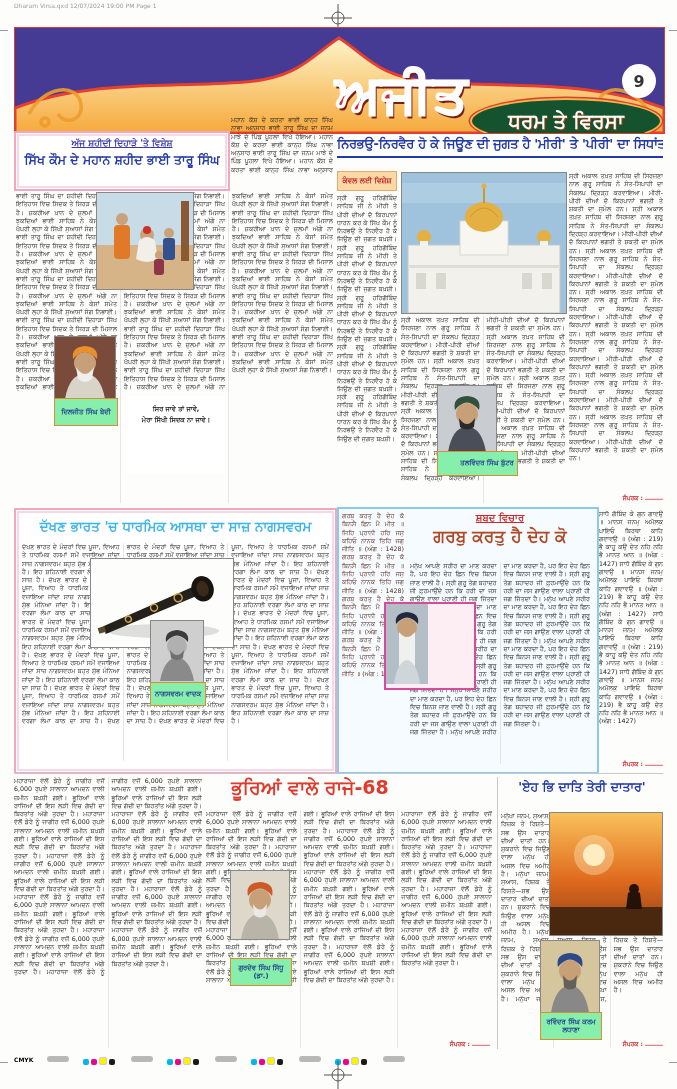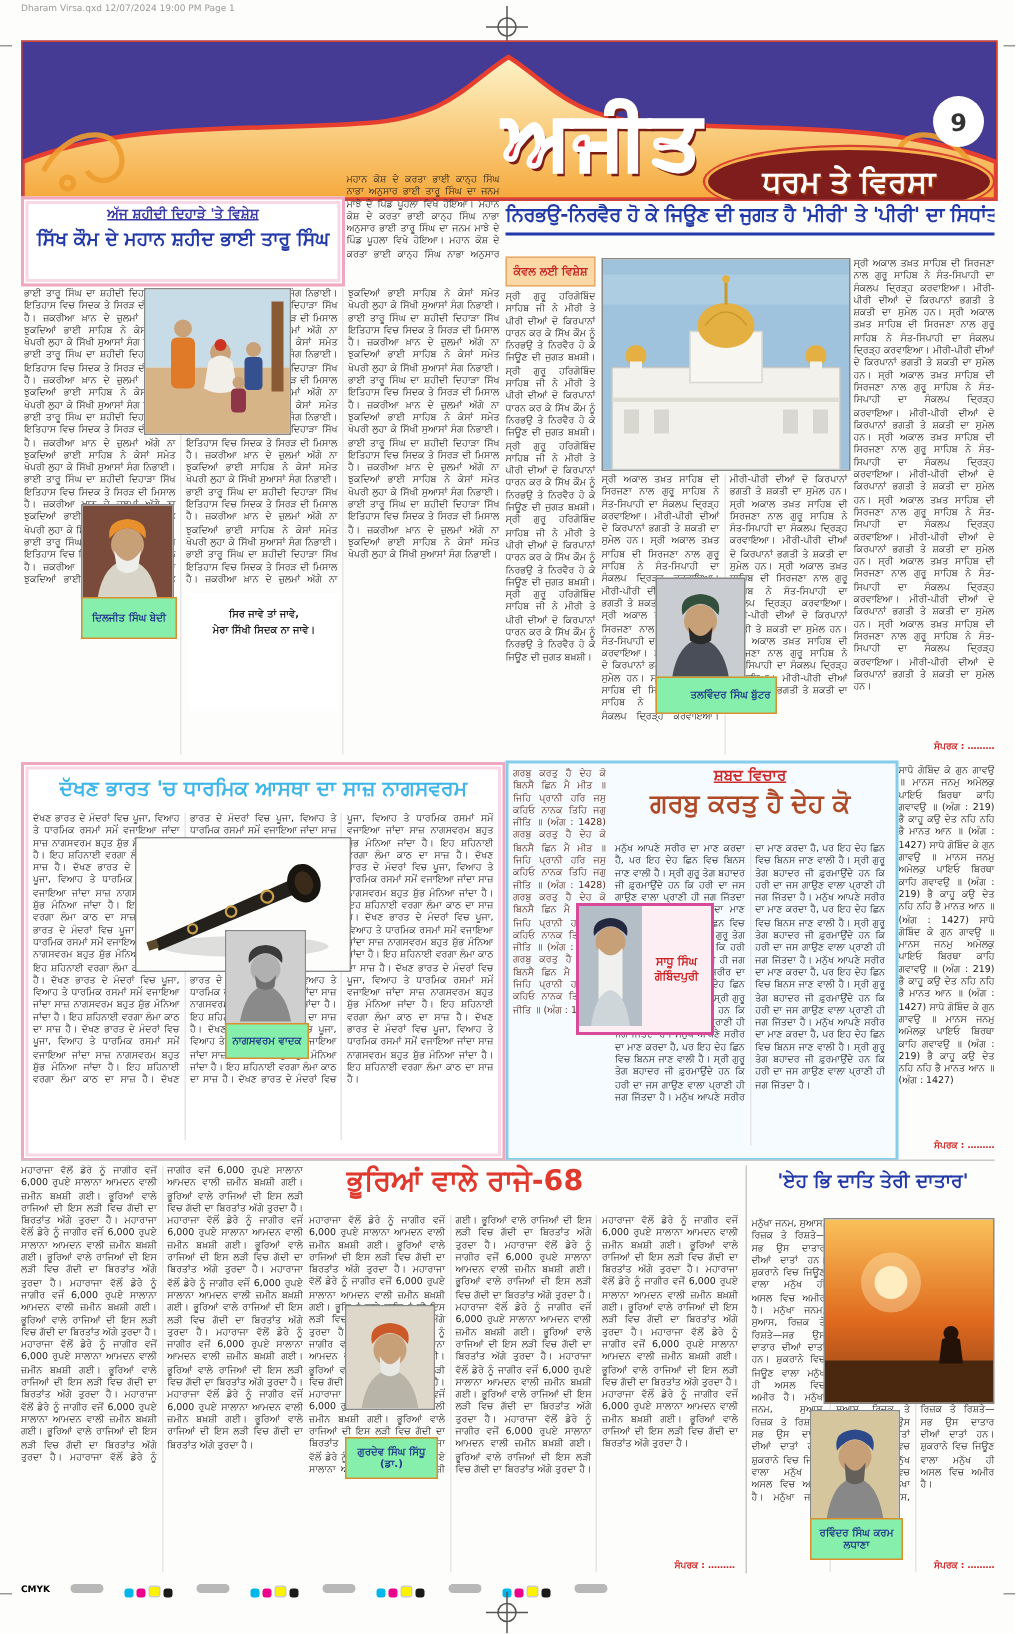--- a/index.html
+++ b/index.html
@@ -3,21 +3,21 @@
 <meta charset="utf-8">
 <style>
   html,body{margin:0;padding:0;background:#ffffff;}
   .page{position:relative;width:677px;height:1089px;background:#fdfdfb;overflow:hidden;
         font-family:"DejaVu Sans","Liberation Sans",sans-serif;}
   .abs{position:absolute;}
   
   .masthead{left:14px;top:27px;width:649px;height:105px;background:#453a94;overflow:hidden;border:1px solid #d8402f;}
   .mast-title{left:214px;top:40px;width:240px;text-align:right;font-size:52px;font-weight:900;
       color:#d7262c;-webkit-text-stroke:2px #ffffff;text-shadow:2px 3px 0 #7a1d14;letter-spacing:2px;line-height:1;}
-  .sect-oval{left:455px;top:70px;width:188px;height:42px;background:#7f1d1d;border:2px solid #f8b24a;
+  .sect-oval{left:455px;top:70px;width:188px;height:42px;background:#14532d;border:2px solid #f8b24a;
       border-radius:50%;display:flex;align-items:center;justify-content:center;
       color:#fff;font-size:20px;font-weight:800;text-shadow:1px 1px 0 #a33c10;box-shadow:0 0 0 1.5px #d8402f;}
   .pagenum{left:607px;top:36px;width:34px;height:34px;background:#fff;border-radius:50%;
       display:flex;align-items:center;justify-content:center;font-size:16px;font-weight:700;color:#333;}
   
   .kicker-blue{color:#3a3aa6;font-weight:700;text-decoration:underline;font-size:9px;text-align:center;}
   .h-blue{color:#2239a8;font-weight:800;text-align:center;}
   .h-lblue{color:#3fb6e8;font-weight:800;text-align:center;}
   .h-red{color:#e03a2e;font-weight:900;text-align:center;}
   .h-maroon{color:#b04a26;font-weight:900;text-align:center;}
@@ -202,22 +202,20 @@
   <div class="abs bt" style="left:410px;top:562px;width:180px;height:202px;column-count:2;">ਮਨੁੱਖ ਆਪਣੇ ਸਰੀਰ ਦਾ ਮਾਣ ਕਰਦਾ ਹੈ, ਪਰ ਇਹ ਦੇਹ ਛਿਨ ਵਿਚ ਬਿਨਸ ਜਾਣ ਵਾਲੀ ਹੈ। ਸ੍ਰੀ ਗੁਰੂ ਤੇਗ ਬਹਾਦਰ ਜੀ ਫ਼ੁਰਮਾਉਂਦੇ ਹਨ ਕਿ ਹਰੀ ਦਾ ਜਸ ਗਾਉਣ ਵਾਲਾ ਪ੍ਰਾਣੀ ਹੀ ਜਗ ਜਿੱਤਦਾ ਹੈ। ਮਨੁੱਖ ਆਪਣੇ ਸਰੀਰ ਦਾ ਮਾਣ ਕਰਦਾ ਹੈ, ਪਰ ਇਹ ਦੇਹ ਛਿਨ ਵਿਚ ਬਿਨਸ ਜਾਣ ਵਾਲੀ ਹੈ। ਸ੍ਰੀ ਗੁਰੂ ਤੇਗ ਬਹਾਦਰ ਜੀ ਫ਼ੁਰਮਾਉਂਦੇ ਹਨ ਕਿ ਹਰੀ ਦਾ ਜਸ ਗਾਉਣ ਵਾਲਾ ਪ੍ਰਾਣੀ ਹੀ ਜਗ ਜਿੱਤਦਾ ਹੈ। ਮਨੁੱਖ ਆਪਣੇ ਸਰੀਰ ਦਾ ਮਾਣ ਕਰਦਾ ਹੈ, ਪਰ ਇਹ ਦੇਹ ਛਿਨ ਵਿਚ ਬਿਨਸ ਜਾਣ ਵਾਲੀ ਹੈ। ਸ੍ਰੀ ਗੁਰੂ ਤੇਗ ਬਹਾਦਰ ਜੀ ਫ਼ੁਰਮਾਉਂਦੇ ਹਨ ਕਿ ਹਰੀ ਦਾ ਜਸ ਗਾਉਣ ਵਾਲਾ ਪ੍ਰਾਣੀ ਹੀ ਜਗ ਜਿੱਤਦਾ ਹੈ। ਮਨੁੱਖ ਆਪਣੇ ਸਰੀਰ ਦਾ ਮਾਣ ਕਰਦਾ ਹੈ, ਪਰ ਇਹ ਦੇਹ ਛਿਨ ਵਿਚ ਬਿਨਸ ਜਾਣ ਵਾਲੀ ਹੈ। ਸ੍ਰੀ ਗੁਰੂ ਤੇਗ ਬਹਾਦਰ ਜੀ ਫ਼ੁਰਮਾਉਂਦੇ ਹਨ ਕਿ ਹਰੀ ਦਾ ਜਸ ਗਾਉਣ ਵਾਲਾ ਪ੍ਰਾਣੀ ਹੀ ਜਗ ਜਿੱਤਦਾ ਹੈ। ਮਨੁੱਖ ਆਪਣੇ ਸਰੀਰ ਦਾ ਮਾਣ ਕਰਦਾ ਹੈ, ਪਰ ਇਹ ਦੇਹ ਛਿਨ ਵਿਚ ਬਿਨਸ ਜਾਣ ਵਾਲੀ ਹੈ। ਸ੍ਰੀ ਗੁਰੂ ਤੇਗ ਬਹਾਦਰ ਜੀ ਫ਼ੁਰਮਾਉਂਦੇ ਹਨ ਕਿ ਹਰੀ ਦਾ ਜਸ ਗਾਉਣ ਵਾਲਾ ਪ੍ਰਾਣੀ ਹੀ ਜਗ ਜਿੱਤਦਾ ਹੈ। ਮਨੁੱਖ ਆਪਣੇ ਸਰੀਰ ਦਾ ਮਾਣ ਕਰਦਾ ਹੈ, ਪਰ ਇਹ ਦੇਹ ਛਿਨ ਵਿਚ ਬਿਨਸ ਜਾਣ ਵਾਲੀ ਹੈ। ਸ੍ਰੀ ਗੁਰੂ ਤੇਗ ਬਹਾਦਰ ਜੀ ਫ਼ੁਰਮਾਉਂਦੇ ਹਨ ਕਿ ਹਰੀ ਦਾ ਜਸ ਗਾਉਣ ਵਾਲਾ ਪ੍ਰਾਣੀ ਹੀ ਜਗ ਜਿੱਤਦਾ ਹੈ। ਮਨੁੱਖ ਆਪਣੇ ਸਰੀਰ ਦਾ ਮਾਣ ਕਰਦਾ ਹੈ, ਪਰ ਇਹ ਦੇਹ ਛਿਨ ਵਿਚ ਬਿਨਸ ਜਾਣ ਵਾਲੀ ਹੈ। ਸ੍ਰੀ ਗੁਰੂ ਤੇਗ ਬਹਾਦਰ ਜੀ ਫ਼ੁਰਮਾਉਂਦੇ ਹਨ ਕਿ ਹਰੀ ਦਾ ਜਸ ਗਾਉਣ ਵਾਲਾ ਪ੍ਰਾਣੀ ਹੀ ਜਗ ਜਿੱਤਦਾ ਹੈ। ਮਨੁੱਖ ਆਪਣੇ ਸਰੀਰ ਦਾ ਮਾਣ ਕਰਦਾ ਹੈ, ਪਰ ਇਹ ਦੇਹ ਛਿਨ ਵਿਚ ਬਿਨਸ ਜਾਣ ਵਾਲੀ ਹੈ। ਸ੍ਰੀ ਗੁਰੂ ਤੇਗ ਬਹਾਦਰ ਜੀ ਫ਼ੁਰਮਾਉਂਦੇ ਹਨ ਕਿ ਹਰੀ ਦਾ ਜਸ ਗਾਉਣ ਵਾਲਾ ਪ੍ਰਾਣੀ ਹੀ ਜਗ ਜਿੱਤਦਾ ਹੈ।</div>
 
   <div class="abs" style="left:384px;top:602px;width:88px;height:84px;background:#fdeef4;border:2px solid #d84a9a;display:flex;">
     <svg width="42" height="80" viewBox="0 0 42 80">
       <rect width="42" height="80" fill="#b4bec6"></rect>
       <circle cx="21" cy="24" r="10" fill="#c8a078"></circle>
       <path d="M10,20 q11,-13 22,0 q2,-11 -11,-12 q-13,1 -11,12" fill="#23283e"></path>
       <path d="M13,28 q8,10 16,0 l0,34 q-8,8 -16,0 Z" fill="#f0f0ee"></path>
       <path d="M21,56 q-10,2 -13,24 l26,0 q-3,-22 -13,-24" fill="#cfd6da"></path>
     </svg>
-    <div style="flex:1;display:flex;align-items:center;justify-content:center;color:#cc2222;font-weight:700;
-         font-size:7.5px;text-align:center;line-height:1.4;">ਸਾਧੂ ਸਿੰਘ ਗੋਬਿੰਦਪੁਰੀ</div>
   </div>
 
   <div class="abs bt" style="left:599px;top:510px;width:64px;height:248px;column-count:1;">ਸਾਧੋ ਗੋਬਿੰਦ ਕੇ ਗੁਨ ਗਾਵਉ ॥ ਮਾਨਸ ਜਨਮੁ ਅਮੋਲਕੁ ਪਾਇਓ ਬਿਰਥਾ ਕਾਹਿ ਗਵਾਵਉ ॥ (ਅੰਗ : 219) ਭੈ ਕਾਹੂ ਕਉ ਦੇਤ ਨਹਿ ਨਹਿ ਭੈ ਮਾਨਤ ਆਨ ॥ (ਅੰਗ : 1427) ਸਾਧੋ ਗੋਬਿੰਦ ਕੇ ਗੁਨ ਗਾਵਉ ॥ ਮਾਨਸ ਜਨਮੁ ਅਮੋਲਕੁ ਪਾਇਓ ਬਿਰਥਾ ਕਾਹਿ ਗਵਾਵਉ ॥ (ਅੰਗ : 219) ਭੈ ਕਾਹੂ ਕਉ ਦੇਤ ਨਹਿ ਨਹਿ ਭੈ ਮਾਨਤ ਆਨ ॥ (ਅੰਗ : 1427) ਸਾਧੋ ਗੋਬਿੰਦ ਕੇ ਗੁਨ ਗਾਵਉ ॥ ਮਾਨਸ ਜਨਮੁ ਅਮੋਲਕੁ ਪਾਇਓ ਬਿਰਥਾ ਕਾਹਿ ਗਵਾਵਉ ॥ (ਅੰਗ : 219) ਭੈ ਕਾਹੂ ਕਉ ਦੇਤ ਨਹਿ ਨਹਿ ਭੈ ਮਾਨਤ ਆਨ ॥ (ਅੰਗ : 1427) ਸਾਧੋ ਗੋਬਿੰਦ ਕੇ ਗੁਨ ਗਾਵਉ ॥ ਮਾਨਸ ਜਨਮੁ ਅਮੋਲਕੁ ਪਾਇਓ ਬਿਰਥਾ ਕਾਹਿ ਗਵਾਵਉ ॥ (ਅੰਗ : 219) ਭੈ ਕਾਹੂ ਕਉ ਦੇਤ ਨਹਿ ਨਹਿ ਭੈ ਮਾਨਤ ਆਨ ॥ (ਅੰਗ : 1427)</div>
   <div class="abs endmark" style="left:600px;top:760px;width:63px;">ਸੰਪਰਕ : ………</div>
 
   <div class="abs hline" style="left:14px;top:773px;width:649px;"></div>
 
   <div class="abs bt" style="left:14px;top:777px;width:188px;height:271px;column-count:2;">ਮਹਾਰਾਜਾ ਵੱਲੋਂ ਡੇਰੇ ਨੂੰ ਜਾਗੀਰ ਵਜੋਂ 6,000 ਰੁਪਏ ਸਾਲਾਨਾ ਆਮਦਨ ਵਾਲੀ ਜ਼ਮੀਨ ਬਖ਼ਸ਼ੀ ਗਈ। ਭੂਰਿਆਂ ਵਾਲੇ ਰਾਜਿਆਂ ਦੀ ਇਸ ਲੜੀ ਵਿਚ ਗੱਦੀ ਦਾ ਬਿਰਤਾਂਤ ਅੱਗੇ ਤੁਰਦਾ ਹੈ। ਮਹਾਰਾਜਾ ਵੱਲੋਂ ਡੇਰੇ ਨੂੰ ਜਾਗੀਰ ਵਜੋਂ 6,000 ਰੁਪਏ ਸਾਲਾਨਾ ਆਮਦਨ ਵਾਲੀ ਜ਼ਮੀਨ ਬਖ਼ਸ਼ੀ ਗਈ। ਭੂਰਿਆਂ ਵਾਲੇ ਰਾਜਿਆਂ ਦੀ ਇਸ ਲੜੀ ਵਿਚ ਗੱਦੀ ਦਾ ਬਿਰਤਾਂਤ ਅੱਗੇ ਤੁਰਦਾ ਹੈ। ਮਹਾਰਾਜਾ ਵੱਲੋਂ ਡੇਰੇ ਨੂੰ ਜਾਗੀਰ ਵਜੋਂ 6,000 ਰੁਪਏ ਸਾਲਾਨਾ ਆਮਦਨ ਵਾਲੀ ਜ਼ਮੀਨ ਬਖ਼ਸ਼ੀ ਗਈ। ਭੂਰਿਆਂ ਵਾਲੇ ਰਾਜਿਆਂ ਦੀ ਇਸ ਲੜੀ ਵਿਚ ਗੱਦੀ ਦਾ ਬਿਰਤਾਂਤ ਅੱਗੇ ਤੁਰਦਾ ਹੈ। ਮਹਾਰਾਜਾ ਵੱਲੋਂ ਡੇਰੇ ਨੂੰ ਜਾਗੀਰ ਵਜੋਂ 6,000 ਰੁਪਏ ਸਾਲਾਨਾ ਆਮਦਨ ਵਾਲੀ ਜ਼ਮੀਨ ਬਖ਼ਸ਼ੀ ਗਈ। ਭੂਰਿਆਂ ਵਾਲੇ ਰਾਜਿਆਂ ਦੀ ਇਸ ਲੜੀ ਵਿਚ ਗੱਦੀ ਦਾ ਬਿਰਤਾਂਤ ਅੱਗੇ ਤੁਰਦਾ ਹੈ। ਮਹਾਰਾਜਾ ਵੱਲੋਂ ਡੇਰੇ ਨੂੰ ਜਾਗੀਰ ਵਜੋਂ 6,000 ਰੁਪਏ ਸਾਲਾਨਾ ਆਮਦਨ ਵਾਲੀ ਜ਼ਮੀਨ ਬਖ਼ਸ਼ੀ ਗਈ। ਭੂਰਿਆਂ ਵਾਲੇ ਰਾਜਿਆਂ ਦੀ ਇਸ ਲੜੀ ਵਿਚ ਗੱਦੀ ਦਾ ਬਿਰਤਾਂਤ ਅੱਗੇ ਤੁਰਦਾ ਹੈ। ਮਹਾਰਾਜਾ ਵੱਲੋਂ ਡੇਰੇ ਨੂੰ ਜਾਗੀਰ ਵਜੋਂ 6,000 ਰੁਪਏ ਸਾਲਾਨਾ ਆਮਦਨ ਵਾਲੀ ਜ਼ਮੀਨ ਬਖ਼ਸ਼ੀ ਗਈ। ਭੂਰਿਆਂ ਵਾਲੇ ਰਾਜਿਆਂ ਦੀ ਇਸ ਲੜੀ ਵਿਚ ਗੱਦੀ ਦਾ ਬਿਰਤਾਂਤ ਅੱਗੇ ਤੁਰਦਾ ਹੈ। ਮਹਾਰਾਜਾ ਵੱਲੋਂ ਡੇਰੇ ਨੂੰ ਜਾਗੀਰ ਵਜੋਂ 6,000 ਰੁਪਏ ਸਾਲਾਨਾ ਆਮਦਨ ਵਾਲੀ ਜ਼ਮੀਨ ਬਖ਼ਸ਼ੀ ਗਈ। ਭੂਰਿਆਂ ਵਾਲੇ ਰਾਜਿਆਂ ਦੀ ਇਸ ਲੜੀ ਵਿਚ ਗੱਦੀ ਦਾ ਬਿਰਤਾਂਤ ਅੱਗੇ ਤੁਰਦਾ ਹੈ। ਮਹਾਰਾਜਾ ਵੱਲੋਂ ਡੇਰੇ ਨੂੰ ਜਾਗੀਰ ਵਜੋਂ 6,000 ਰੁਪਏ ਸਾਲਾਨਾ ਆਮਦਨ ਵਾਲੀ ਜ਼ਮੀਨ ਬਖ਼ਸ਼ੀ ਗਈ। ਭੂਰਿਆਂ ਵਾਲੇ ਰਾਜਿਆਂ ਦੀ ਇਸ ਲੜੀ ਵਿਚ ਗੱਦੀ ਦਾ ਬਿਰਤਾਂਤ ਅੱਗੇ ਤੁਰਦਾ ਹੈ। ਮਹਾਰਾਜਾ ਵੱਲੋਂ ਡੇਰੇ ਨੂੰ ਜਾਗੀਰ ਵਜੋਂ 6,000 ਰੁਪਏ ਸਾਲਾਨਾ ਆਮਦਨ ਵਾਲੀ ਜ਼ਮੀਨ ਬਖ਼ਸ਼ੀ ਗਈ। ਭੂਰਿਆਂ ਵਾਲੇ ਰਾਜਿਆਂ ਦੀ ਇਸ ਲੜੀ ਵਿਚ ਗੱਦੀ ਦਾ ਬਿਰਤਾਂਤ ਅੱਗੇ ਤੁਰਦਾ ਹੈ। ਮਹਾਰਾਜਾ ਵੱਲੋਂ ਡੇਰੇ ਨੂੰ ਜਾਗੀਰ ਵਜੋਂ 6,000 ਰੁਪਏ ਸਾਲਾਨਾ ਆਮਦਨ ਵਾਲੀ ਜ਼ਮੀਨ ਬਖ਼ਸ਼ੀ ਗਈ। ਭੂਰਿਆਂ ਵਾਲੇ ਰਾਜਿਆਂ ਦੀ ਇਸ ਲੜੀ ਵਿਚ ਗੱਦੀ ਦਾ ਬਿਰਤਾਂਤ ਅੱਗੇ ਤੁਰਦਾ ਹੈ।</div>
 
   <div class="abs h-red" style="left:180px;top:776px;width:260px;font-size:19px;">ਭੂਰਿਆਂ ਵਾਲੇ ਰਾਜੇ-68</div>

